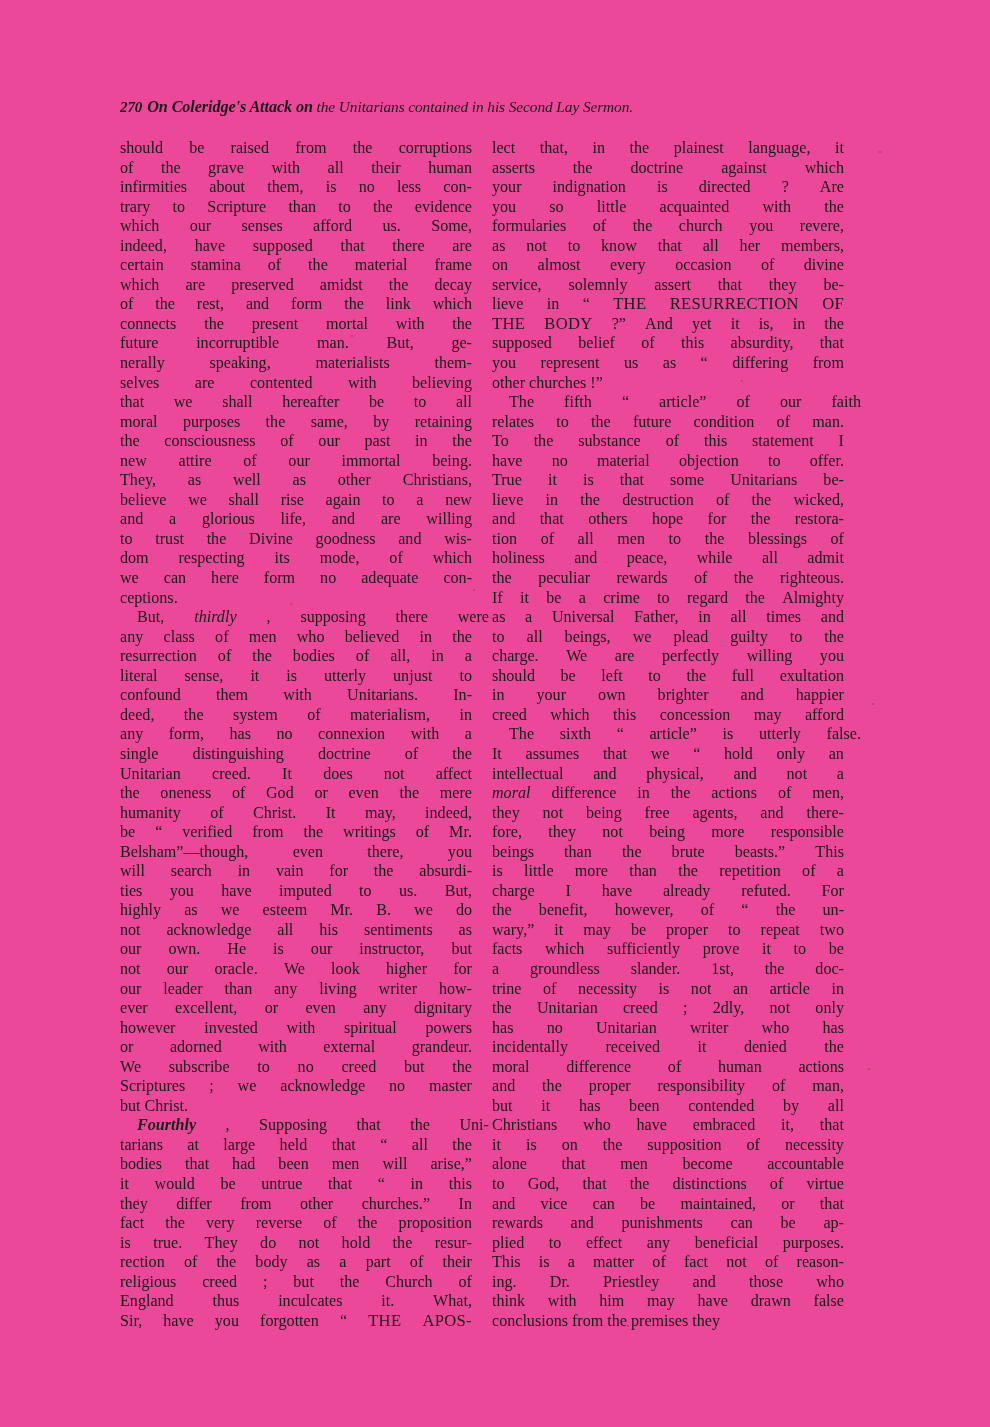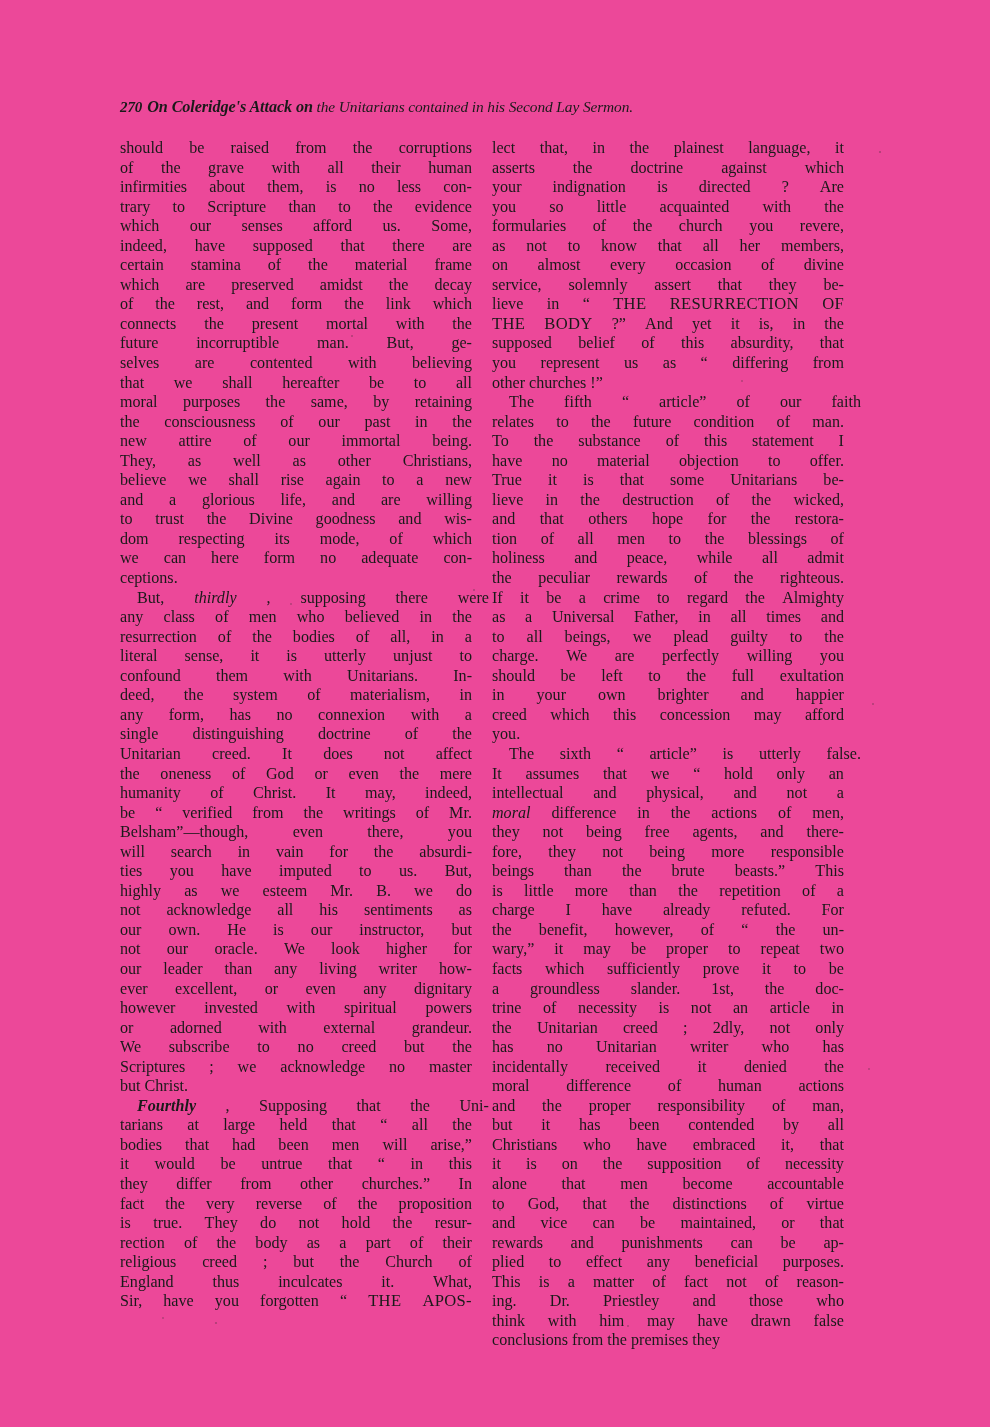--- a/index.html
+++ b/index.html
@@ -206,20 +206,26 @@
           <span>the</span>
         </div>
         <div class="line j">
           <span>future</span>
           <span>incorruptible</span>
           <span>man.</span>
           <span>But,</span>
           <span>ge-</span>
         </div>
         <div class="line j">
+          <span>nerally</span>
+          <span>speaking,</span>
+          <span>materialists</span>
+          <span>them-</span>
+        </div>
+        <div class="line j">
           <span>selves</span>
           <span>are</span>
           <span>contented</span>
           <span>with</span>
           <span>believing</span>
         </div>
         <div class="line j">
           <span>that</span>
           <span>we</span>
           <span>shall</span>
@@ -870,21 +876,20 @@
           <span>happier</span>
         </div>
         <div class="line j">
           <span>creed</span>
           <span>which</span>
           <span>this</span>
           <span>concession</span>
           <span>may</span>
           <span>afford</span>
         </div>
-        <div class="line l"><span>you.</span></div>
         <div class="line j indent">
           <span>The</span>
           <span>sixth</span>
           <span>“</span>
           <span>article”</span>
           <span>is</span>
           <span>utterly</span>
           <span>false.</span>
         </div>
         <div class="line j">

